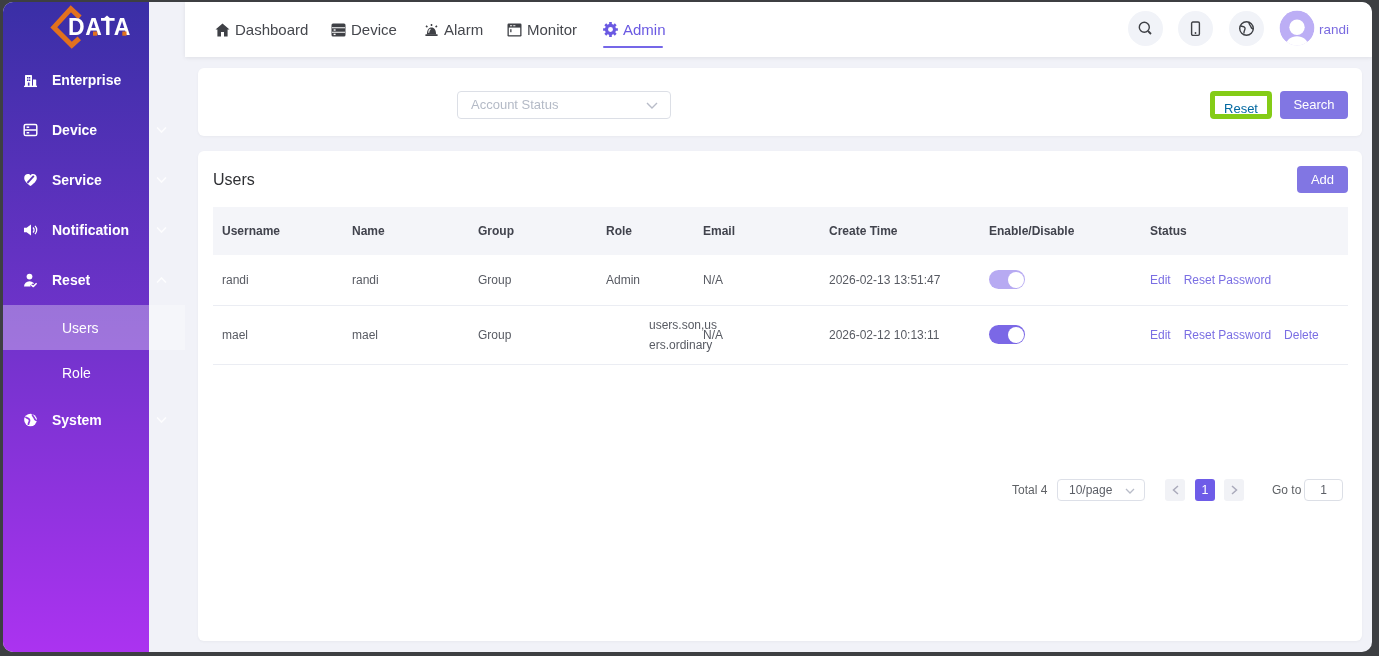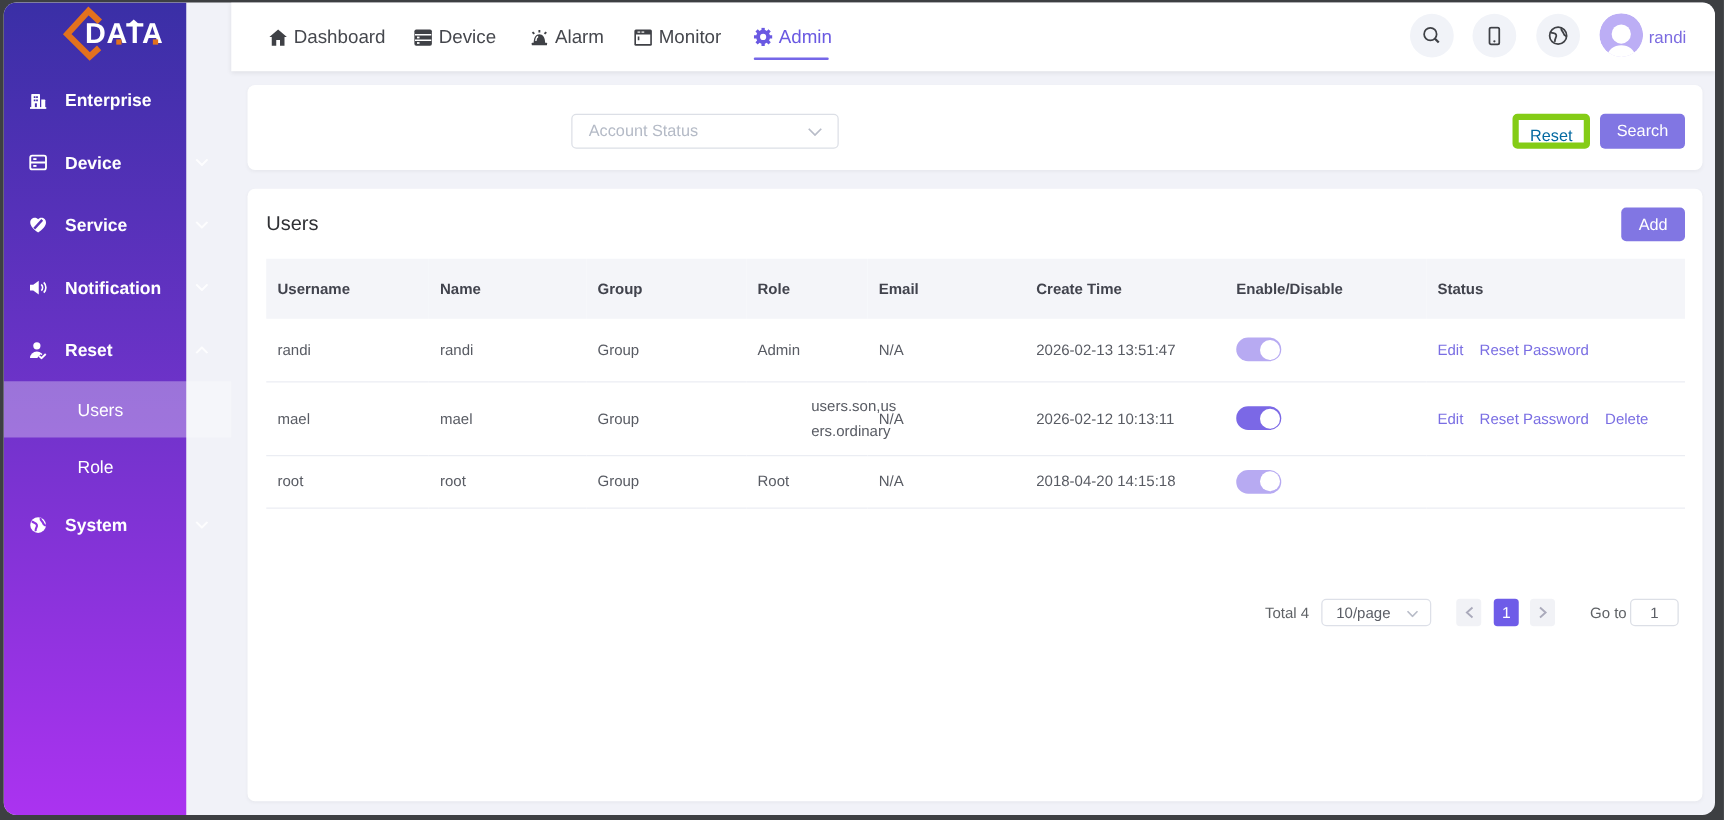--- a/index.html
+++ b/index.html
@@ -266,30 +266,20 @@
             <td>Group</td>
             <td>
               <div>users.son,us</div>
               <div>ers.ordinary</div>
             </td>
             <td>N/A</td>
             <td>2026-02-12 10:13:11</td>
         <td><span class="switch"><i></i></span></td>
         <td><a class="lnk">Edit</a><a class="lnk">Reset Password</a><a class="lnk">Delete</a></td>
       </tr>
-      <tr class="h42">
-        <td>root</td>
-            <td>root</td>
-            <td>Group</td>
-            <td>Root</td>
-            <td>N/A</td>
-            <td>2018-04-20 14:15:18</td>
-        <td><span class="switch light"><i></i></span></td>
-        <td></td>
-      </tr>
     </tbody>
       </table>
     <div id="pager">
       <span style="left:814px; line-height:22px">Total 4</span>
       <div class="psel">10/page
         <svg width="10" height="6" viewBox="0 0 10 6" style="position:absolute;right:9px;top:8px">
             <path d="M1,1 L5,5 L9,1" fill="none" stroke="#b8bcc8" stroke-width="1.3"></path>
           </svg>
       </div>
       <div class="pbtn" style="left:967px">

